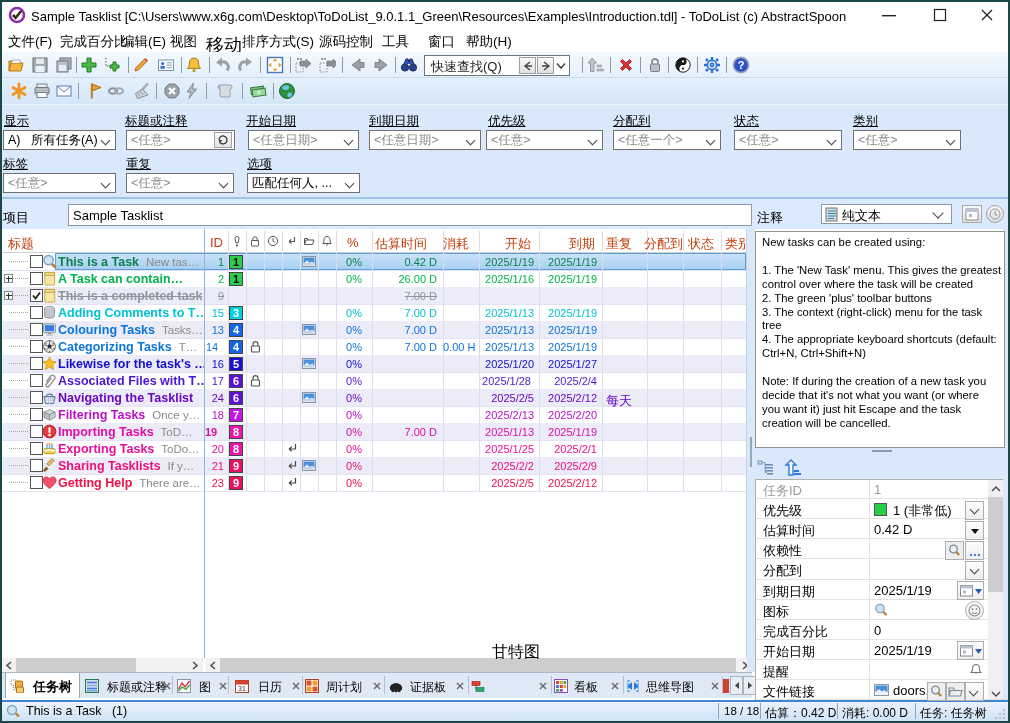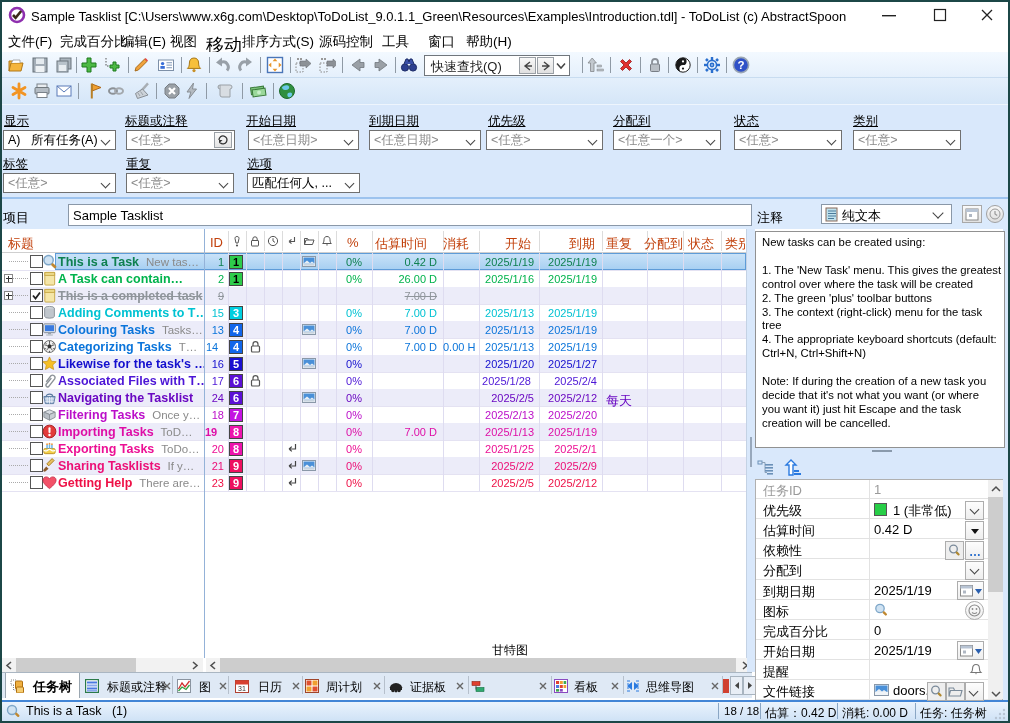--- a/index.html
+++ b/index.html
@@ -704,21 +704,21 @@
 <div class="a" style="left:410px;top:679px;font-size:12px">证据板</div>
 <svg class="a" style="left:455px;top:681px" width="10" height="10" viewBox="0 0 10 10">
     <path d="M2 2 L8 8 M8 2 L2 8" stroke="#666" stroke-width="1.4"></path>
   </svg>
 <div class="a" style="left:468px;top:676px;width:1px;height:18px;background:#b6c0cc"></div>
 <svg class="a" style="left:471px;top:679px" width="14" height="14" viewBox="0 0 14 14">
     <rect x="1" y="2.5" width="8" height="4" fill="#e04030" stroke="#902010" stroke-width="0.6"></rect>
     <rect x="5" y="8.5" width="8" height="4" fill="#30a870" stroke="#107040" stroke-width="0.6"></rect>
     <path d="M5 6.5 v4 h0" stroke="#555"></path>
   </svg>
-<div class="a" style="left:492px;top:642px;font-size:12px">甘特图</div>
+<div class="a" style="left:492px;top:642px;font-size:16px">甘特图</div>
 <svg class="a" style="left:538px;top:681px" width="10" height="10" viewBox="0 0 10 10">
     <path d="M2 2 L8 8 M8 2 L2 8" stroke="#666" stroke-width="1.4"></path>
   </svg>
 <div class="a" style="left:551px;top:676px;width:1px;height:18px;background:#b6c0cc"></div>
 <svg class="a" style="left:554px;top:679px" width="14" height="14" viewBox="0 0 14 14">
     <rect x="0.5" y="0.5" width="13" height="13" fill="#fff" stroke="#8a4ac0"></rect>
     <rect x="2" y="2" width="3" height="3" fill="#e04030"></rect>
     <rect x="5.8" y="2" width="3" height="3" fill="#f0a030"></rect>
     <rect x="9.6" y="2" width="2.6" height="3" fill="#40a850"></rect>
     <rect x="2" y="6" width="3" height="3" fill="#4a7ae0"></rect>

